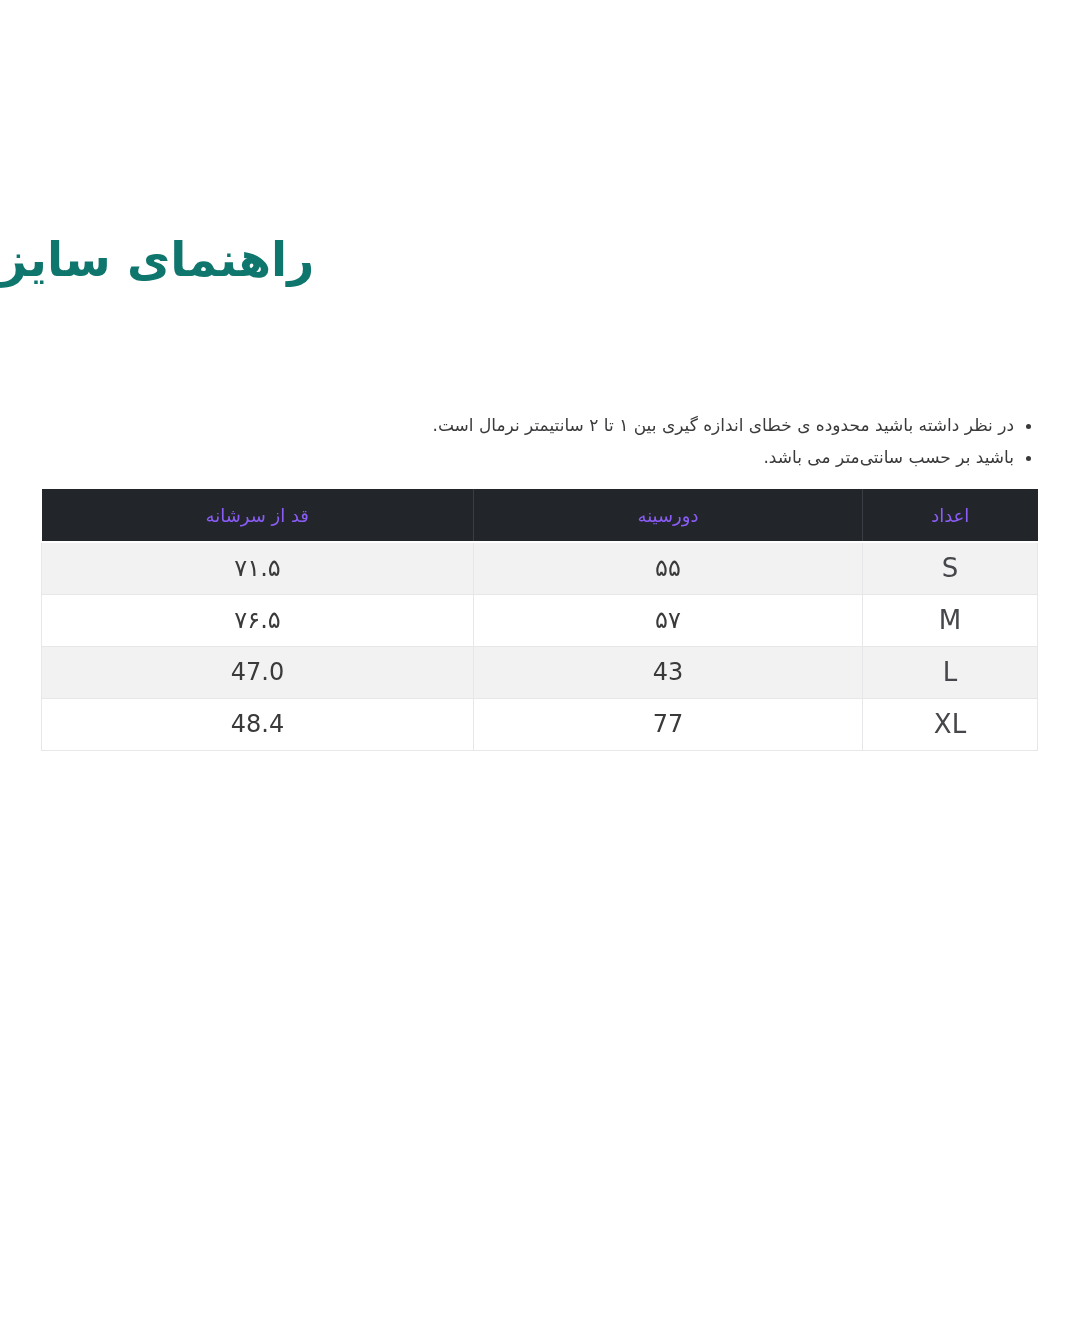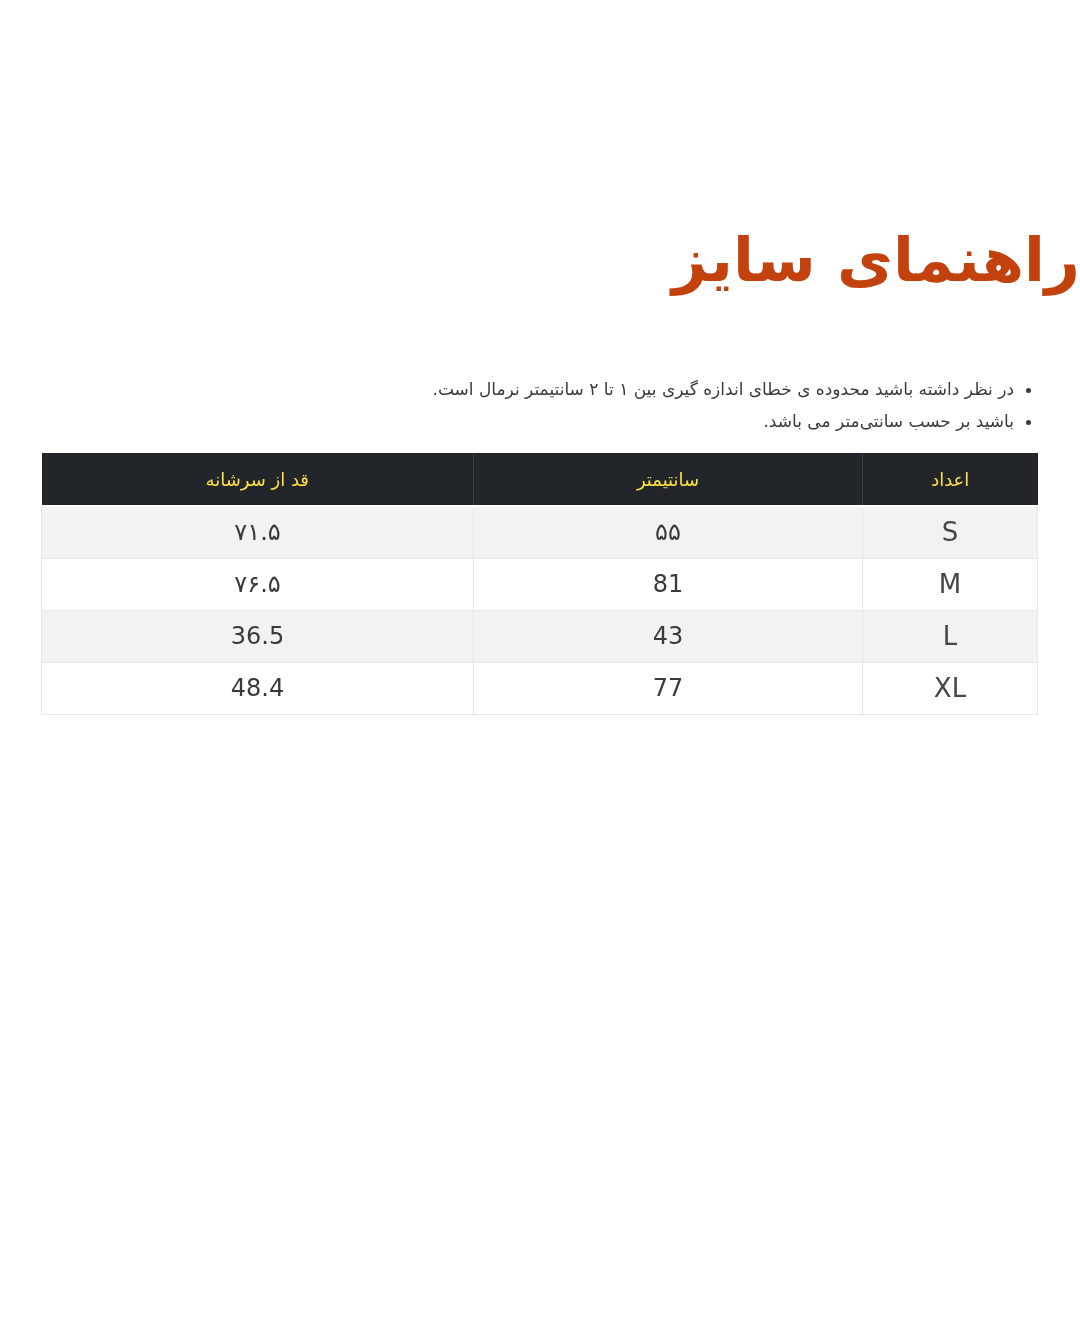--- a/index.html
+++ b/index.html
@@ -12,49 +12,49 @@
     overflow: hidden;
   }
   .page {
     position: relative;
     width: 1080px;
     height: 1339px;
     background: #ffffff;
   }
   .page-title {
     margin-top: 230px;
-    text-align: right;
-    font-size: 61px;
+    text-align: left;
+    font-size: 47px;
     line-height: 59px;
     font-weight: bold;
-    color: #c2410c;
+    color: #0f766e;
     letter-spacing: 0;
   }
   .notes-list {
-    margin: 84px 42px 0 42px;
+    margin: 120px 42px 0 42px;
     padding: 0 24px 0 0;
     list-style: disc;
     font-size: 17px;
     color: #3a3a3d;
   }
   .notes-list li {
     line-height: 32px;
   }
   table.size-table {
     margin: 16px 42px 0 42px;
     width: 996px;
     border-collapse: collapse;
     table-layout: fixed;
   }
   .col-size   { width: 175px; }
   .col-chest  { width: 389px; }
   .col-length { width: 432px; }
   table.size-table thead th {
     background: #22262b;
-    color: #fde047;
+    color: #8b5cf6;
     height: 53px;
     font-size: 18px;
     font-weight: normal;
     text-align: center;
     vertical-align: middle;
     border-bottom: 2px solid #ffffff;
   }
   table.size-table thead th + th {
     border-right: 1px solid #3a3e44;
   }
@@ -87,39 +87,39 @@
 
   <table class="size-table">
     <colgroup>
       <col class="col-size">
       <col class="col-chest">
       <col class="col-length">
     </colgroup>
     <thead>
       <tr>
         <th>اعداد</th>
-        <th>سانتیمتر</th>
+        <th>دورسینه</th>
         <th>قد از سرشانه</th>
       </tr>
     </thead>
     <tbody>
       <tr>
         <td class="cell-size">S</td>
         <td class="cell-chest">۵۵</td>
         <td class="cell-length">۷۱.۵</td>
       </tr>
       <tr>
         <td class="cell-size">M</td>
-        <td class="cell-chest">81</td>
+        <td class="cell-chest">۵۷</td>
         <td class="cell-length">۷۶.۵</td>
       </tr>
       <tr>
         <td class="cell-size">L</td>
         <td class="cell-chest">43</td>
-        <td class="cell-length">36.5</td>
+        <td class="cell-length">47.0</td>
       </tr>
       <tr>
         <td class="cell-size">XL</td>
         <td class="cell-chest">77</td>
         <td class="cell-length">48.4</td>
       </tr>
     </tbody>
   </table>
 
 </div>

